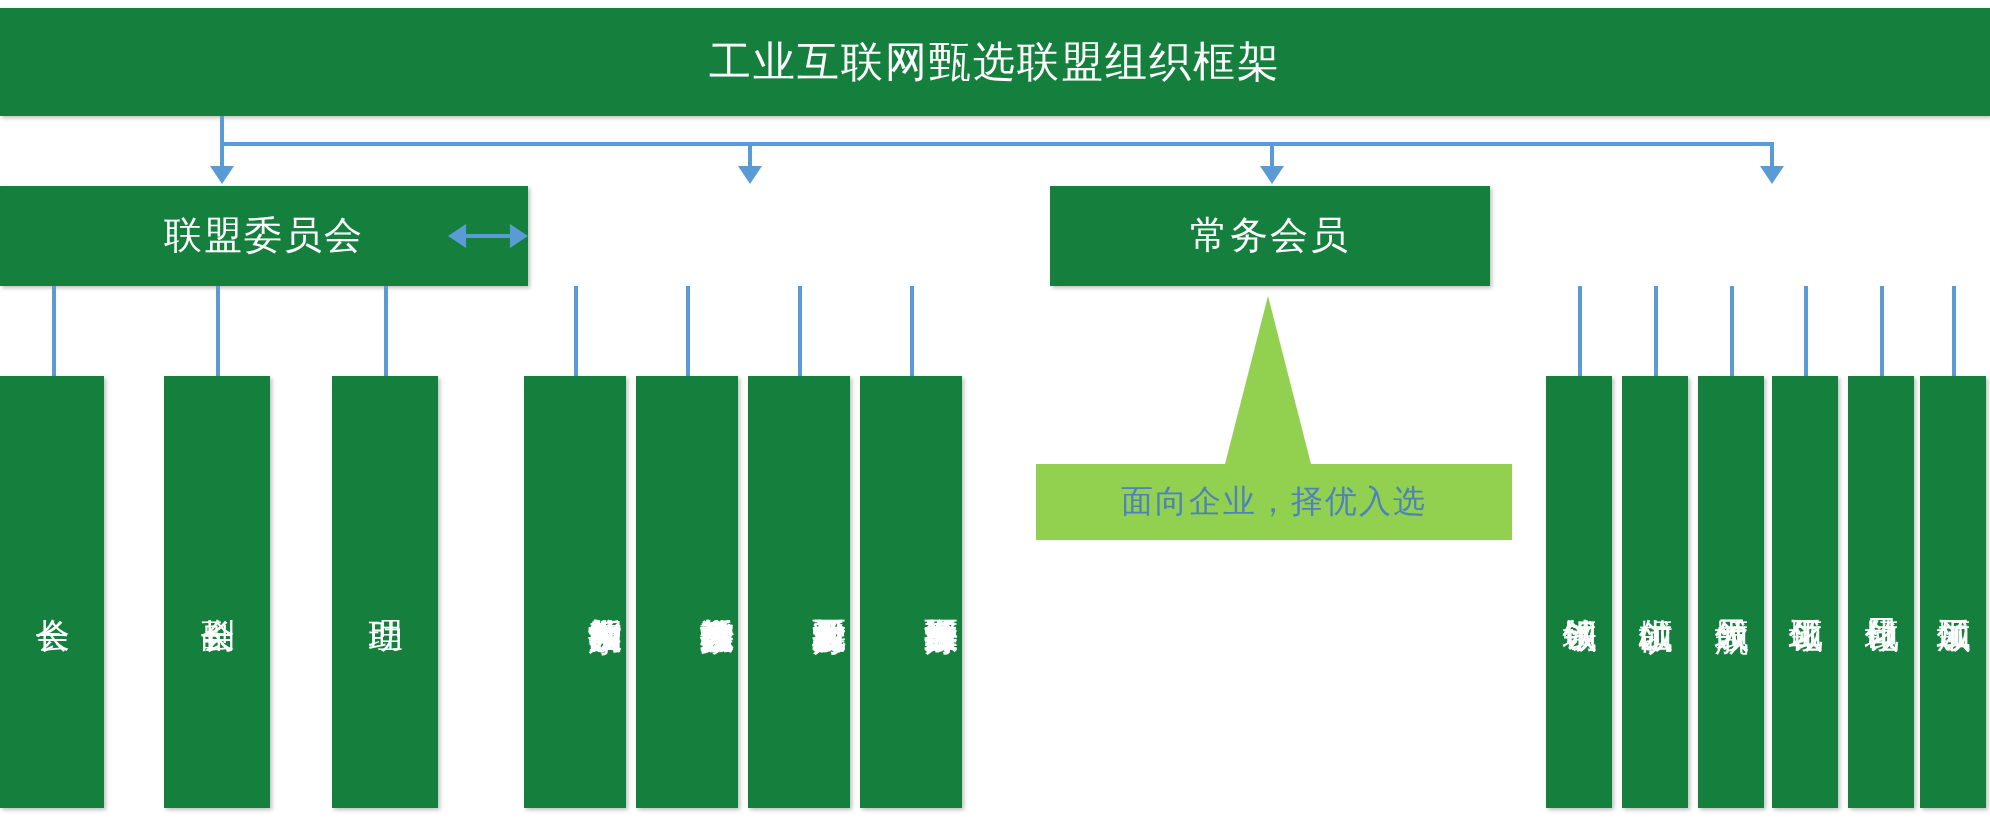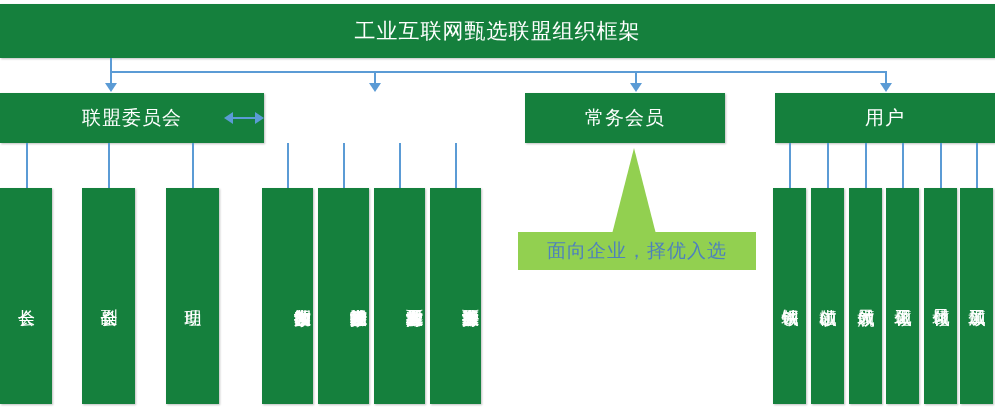--- a/index.html
+++ b/index.html
@@ -40,21 +40,21 @@
 
   
   .lvl2 {
     top: 93px;
     height: 50px;
     font-size: 19px;
     letter-spacing: 1px;
   }
   #box-committee { left: 0px;   width: 264px; }
   #box-expert    { left: 264px; width: 222px; }
-  #box-member    { left: 525px; width: 200px; }
+  #box-member    { left: 525px; width: 220px; }
   #box-user      { left: 775px; width: 220px; }
 
   
   .lvl3 {
     top: 188px;
     height: 216px;
     font-size: 17px;
     line-height: 1.05;
     padding: 8px 2px;
     writing-mode: vertical-rl;
@@ -128,21 +128,21 @@
     position: absolute;
     left: 518px;
     top: 232px;
     width: 238px;
     height: 38px;
     background: #92D050;
     display: flex;
     align-items: center;
     justify-content: center;
     color: #4E81BD;
-    font-size: 19px;
+    font-size: 16px;
     letter-spacing: 1px;
   }
   #callout-arrow {
     position: absolute;
     left: 612px;
     top: 148px;
     width: 0;
     height: 0;
     border-left: 22px solid transparent;
     border-right: 22px solid transparent;
@@ -172,23 +172,20 @@
 
   <div class="line-v" style="left:885px; top:71px; height:13px;"></div>
   <div class="arrow-down" style="left:880px; top:83px;"></div>
 
   <div class="box lvl2" id="box-committee">
     <span>联盟委员会</span>
   </div>
   <div class="box lvl2" id="box-member">
     <span>常务会员</span>
   </div>
-  <div class="box lvl2" id="box-user">
-    <span>用户</span>
-  </div>
 
   <div class="line-h" style="left:230px; top:117px; width:28px;"></div>
   <div class="arrow-left" style="left:224px; top:112px;"></div>
   <div class="arrow-right" style="left:255px; top:112px;"></div>
 
   <div class="line-v" style="left:26px; top:143px; height:45px;"></div>
   <div class="line-v" style="left:108px; top:143px; height:45px;"></div>
   <div class="line-v" style="left:192px; top:143px; height:45px;"></div>
 
   <div class="line-v" style="left:287px; top:143px; height:45px;"></div>

